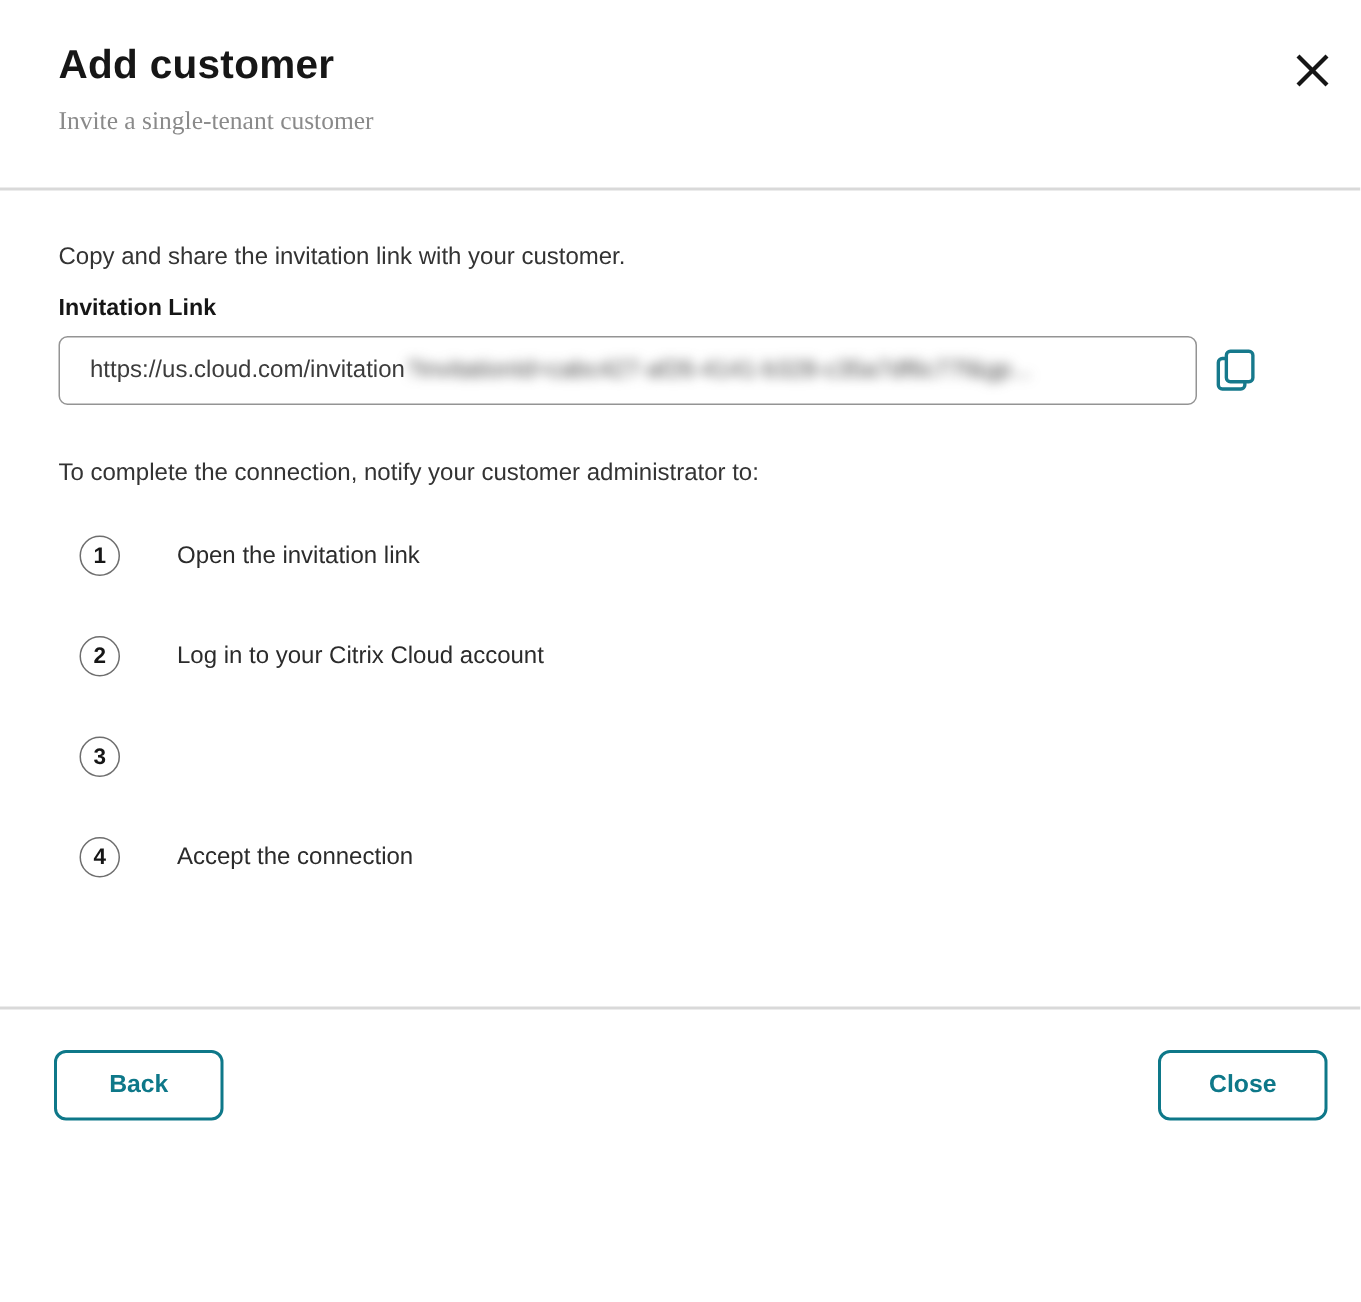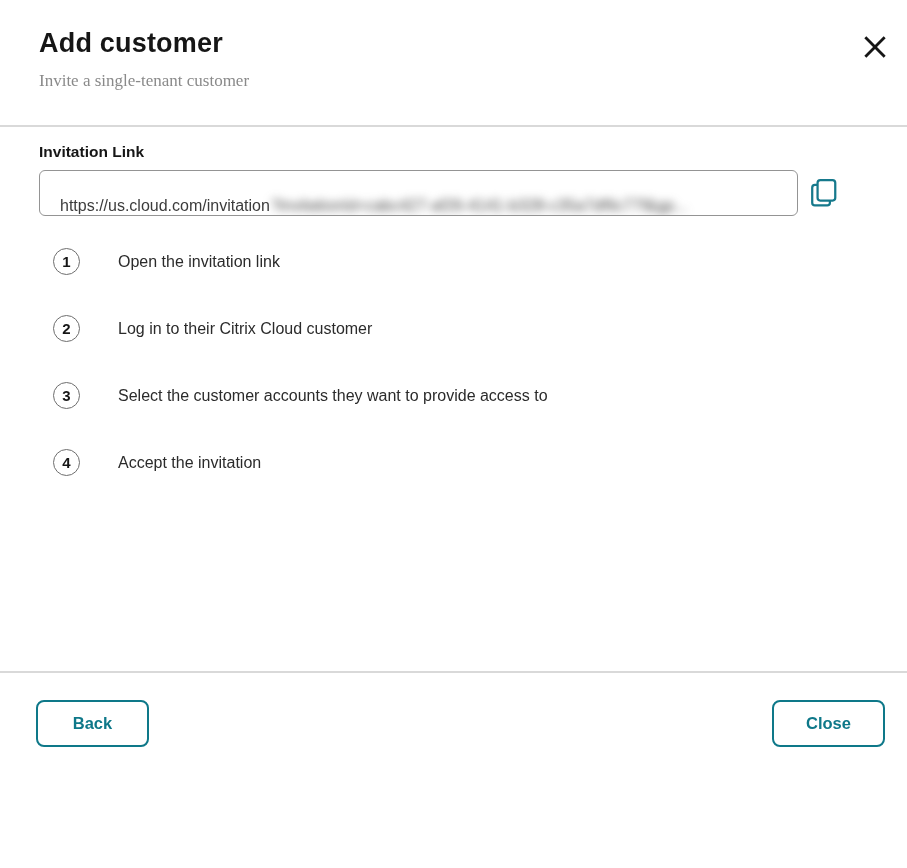--- a/index.html
+++ b/index.html
@@ -27,21 +27,21 @@
 
   
   .dlg-body { padding: 0 22px 0 39px; }
   .instruction { margin-top: 36px; font-size: 16px; color: #333333; }
   .link-label { display: block; margin-top: 16px; font-size: 15.5px; font-weight: 700; color: #161616; }
   .link-row { display: flex; align-items: center; margin-top: 9px; }
   .link-input {
     width: 759px; height: 46px;
     border: 1px solid #949494; border-radius: 6px;
     background: #fff;
-    display: flex; align-items: flex-end;
+    display: flex; align-items: center;
     padding: 0 12px 0 20px;
     font-size: 16px; color: #3c3c3c;
     white-space: nowrap; overflow: hidden;
   }
   .link-redacted { filter: blur(4px); color: #4a4a4a; margin-left: 1px; }
   .copy-btn {
     background: transparent; border: none; cursor: pointer;
     margin-left: 11px; width: 30px; height: 32px;
     display: flex; align-items: center; justify-content: center;
   }
@@ -89,52 +89,53 @@
     <button class="close-x" aria-label="Close">
       <svg viewBox="0 0 24 24" fill="none" stroke-linecap="square">
         <line x1="4" y1="4" x2="20" y2="20"></line>
         <line x1="20" y1="4" x2="4" y2="20"></line>
       </svg>
     </button>
   </header>
   <hr class="header-divider">
 
   <main class="dlg-body">
+    <p class="instruction">Copy and share the invitation link with your customer.</p>
 
     <label class="link-label">Invitation Link</label>
     <div class="link-row">
       <div class="link-input">
         <span>https://us.cloud.com/invitation</span>
           <span class="link-redacted">?invitationId=cabc427-af26-4141-b328-c35a7df6c77f&amp;gp...</span>
       </div>
       <button class="copy-btn" aria-label="Copy link">
         <svg viewBox="0 0 26 28" width="28" height="30" fill="none" stroke="#16798c" stroke-width="2.1">
           <rect x="2" y="6.5" width="16.5" height="19" rx="2.5"></rect>
           <rect x="7" y="2" width="16.5" height="19" rx="2.5" fill="#ffffff"></rect>
         </svg>
       </button>
     </div>
 
+    <p class="steps-intro">To complete the connection, notify your customer administrator to:</p>
 
     <ol class="steps">
       <li class="step-row">
         <span class="step-circle">1</span>
         <span class="step-text">Open the invitation link</span>
       </li>
       <li class="step-row">
         <span class="step-circle">2</span>
-        <span class="step-text">Log in to their Citrix Cloud customer</span>
+        <span class="step-text">Log in to your Citrix Cloud account</span>
       </li>
       <li class="step-row">
         <span class="step-circle">3</span>
-        <span class="step-text">Select the customer accounts they want to provide access to</span>
       </li>
       <li class="step-row">
         <span class="step-circle">4</span>
-        <span class="step-text">Accept the invitation</span>
+        <span class="step-text">Accept the connection</span>
       </li>
     </ol>
   </main>
 
   <footer class="dlg-footer">
     <button class="btn btn-close">Close</button>
     <button class="btn btn-back">Back</button>
   </footer>
 
 </div>

